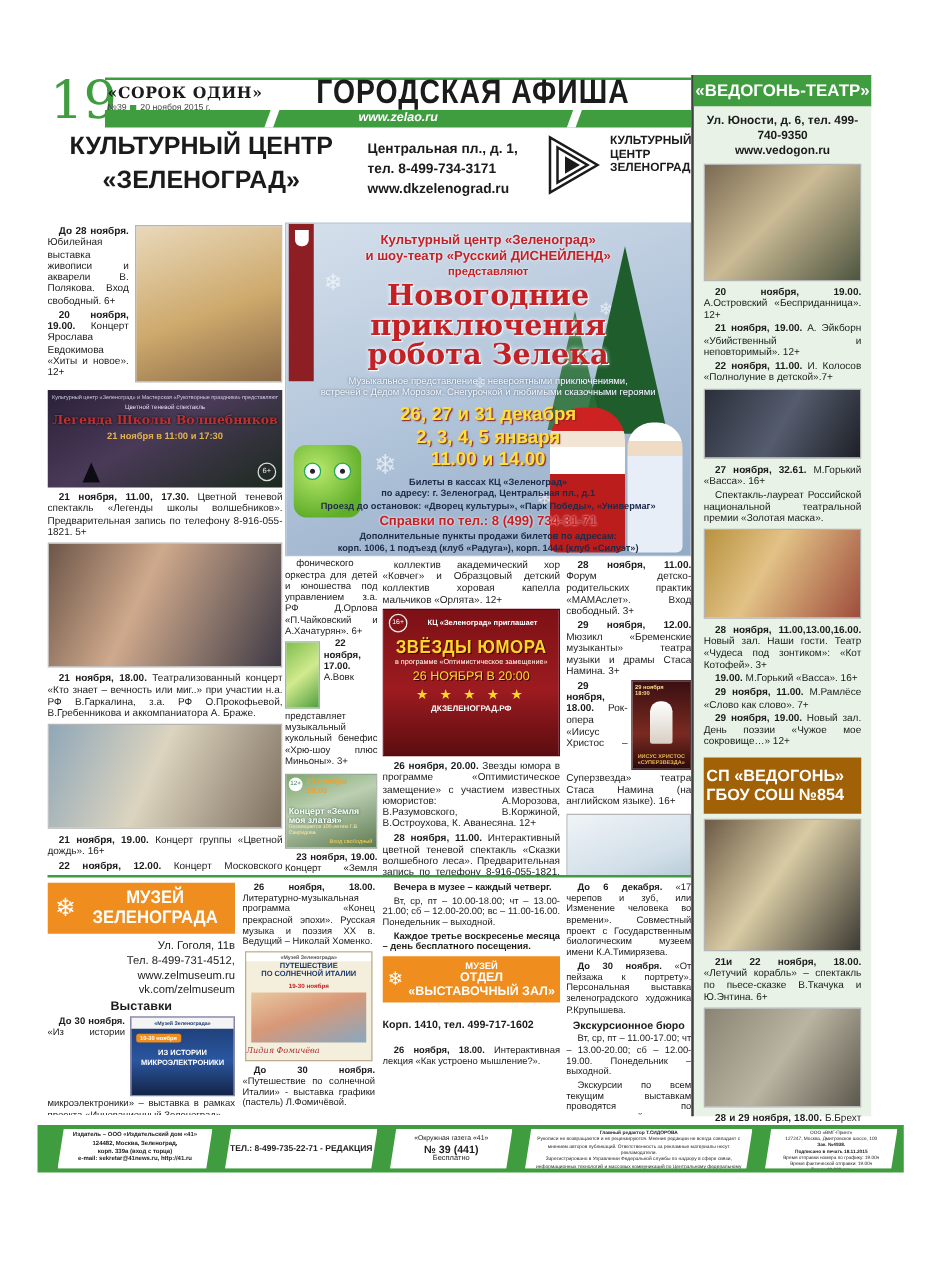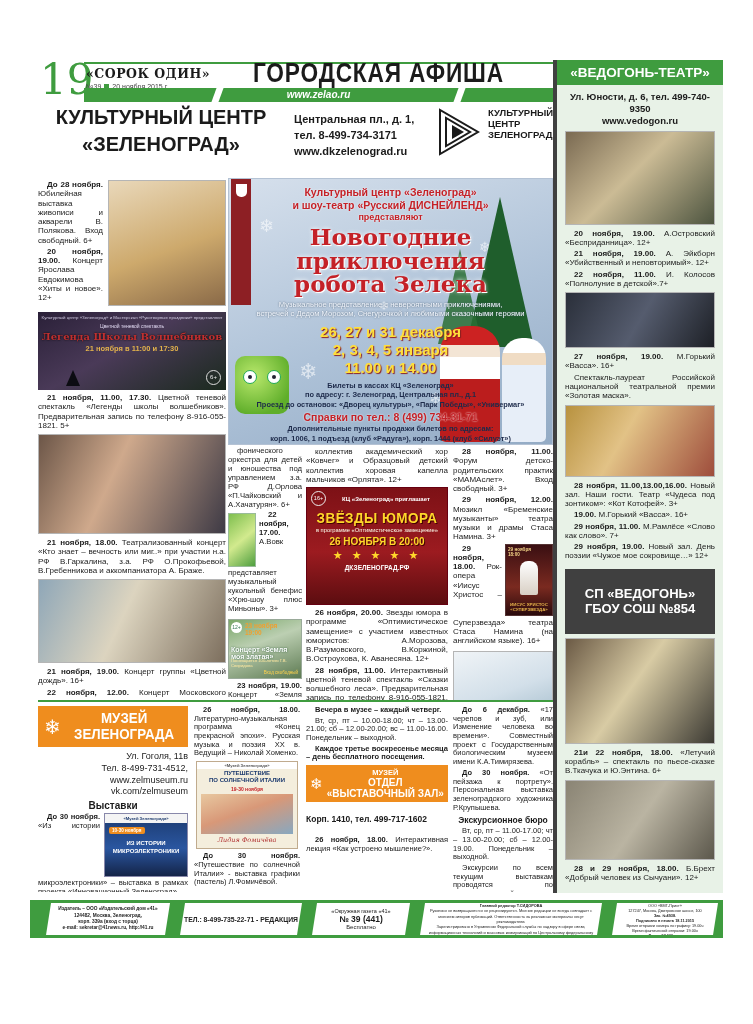--- a/index.html
+++ b/index.html
@@ -93,21 +93,21 @@
   .pz-sub{position:absolute;left:2px;right:2px;top:38px;font-size:4.2px;color:#ffe9a0;}
   .pz-entry{position:absolute;right:3px;bottom:3px;font-size:4.5px;color:#ffd34d;}
   .poster-zvezdy{position:relative;height:116px;margin:3px 0;color:#fff;text-align:center;overflow:hidden;
       background:linear-gradient(180deg,#7d1116,#9c1b20 55%,#5c0d10);border:1px solid #601;}
   .zv-top{display:flex;align-items:center;gap:3px;padding:3px 4px 0;}
   .zv-age{width:13px;height:13px;border:1px solid #eee;border-radius:50%;font-size:5.5px;line-height:13px;flex:none;}
   .zv-invite{font-size:6px;font-weight:bold;flex:1;text-align:center;}
   .zv-title{font-size:15px;font-weight:bold;color:#ffd72a;margin-top:3px;letter-spacing:.5px;
       text-shadow:1px 1px 0 #400;transform:scaleX(.9);}
   .zv-prog{font-size:5.8px;color:#ffe;margin-top:1px;}
-  .zv-when{font-size:10px;font-weight:bold;color:#ffd72a;margin-top:3px;text-shadow:1px 1px 0 #400;}
+  .zv-when{font-size:10px;font-weight:normal;color:#ffd72a;margin-top:3px;text-shadow:1px 1px 0 #400;}
   .zv-stars{font-size:11px;color:#ffd72a;letter-spacing:3px;margin-top:2px;}
   .zv-site{font-size:6.5px;font-weight:bold;color:#fff;margin-top:2px;}
   .poster-iisus{position:relative;width:46px;height:70px;float:right;margin:0 0 2px 3px;border:1px solid #533;
       background:linear-gradient(180deg,#3a0f12,#7a2a20 60%,#2a0a0c);overflow:hidden;}
   .pi-when{position:absolute;left:2px;top:2px;font-size:4.6px;color:#f8d98a;font-weight:bold;text-align:left;line-height:1.2;}
   .pi-fig{position:absolute;left:14px;top:16px;width:18px;height:34px;border-radius:8px 8px 2px 2px;
       background:linear-gradient(180deg,#fff,#d8cfc4);}
   .pi-title{position:absolute;left:1px;right:1px;bottom:2px;font-size:4.4px;font-weight:bold;color:#e8b54c;line-height:1.25;text-align:center;}
   .ph-didula{height:72px;background:linear-gradient(160deg,#f0f4f7,#d2dfe9 55%,#a3bccb);}
 
@@ -130,40 +130,40 @@
       line-height:9px;text-align:center;font-weight:bold;}
   .pm-dates{position:absolute;left:4px;top:13px;background:#ef8d1e;color:#fff;font-size:4.6px;font-weight:bold;
       padding:1px 3px;border-radius:2px;}
   .pm-title{position:absolute;left:2px;right:2px;top:26px;color:#fff;font-weight:bold;font-size:6px;line-height:1.25;text-align:center;}
   .poster-italy{position:relative;width:100px;height:86px;margin:3px auto;border:1px solid #c0ab8e;
       background:#f4eedd;overflow:hidden;}
   .it-brand{font-size:4.2px;color:#555;text-align:center;background:#fff;padding:1px 0;font-weight:bold;}
   .it-title{font-size:6px;font-weight:bold;color:#1c3a6e;text-align:center;line-height:1.2;margin-top:1px;}
   .it-dates{font-size:5px;font-weight:bold;color:#c42127;text-align:center;margin-top:1px;}
   .it-img{height:40px;margin:2px 4px;background:linear-gradient(160deg,#e8c8a0,#d89878 45%,#88a8c0);}
-  .it-author{font-family:"DejaVu Serif",serif;font-style:italic;font-size:6.5px;color:#b03030;text-align:center;}
+  .it-author{font-family:"DejaVu Serif",serif;font-style:italic;font-size:6.5px;color:#b03030;text-align:left;}
   .vz-box{background:#ef8d1e;color:#fff;padding:3px 4px;display:flex;align-items:center;gap:4px;margin:3px 0;}
   .vz-box .ic{font-size:15px;line-height:1;flex:none;}
   .vz-titles{flex:1;text-align:center;}
   .vz-label{font-weight:bold;font-size:7.5px;}
   .vz-title{font-weight:bold;font-size:10px;line-height:1.1;}
   .vz-addr{font-weight:bold;font-size:8.5px;line-height:1.2;margin:12px 0;}
   .bur-title{font-weight:bold;font-size:8.5px;text-align:center;margin:3px 0 2px;}
   .bold-ev{font-weight:bold;}
 
   
-  .vcol{left:553px;top:60px;width:170px;height:833px;background:#e8f2e7;border-left:4px solid #404040;box-sizing:border-box;}
+  .vcol{left:553px;top:60px;width:144px;height:833px;background:#e8f2e7;border-left:2px solid #404040;box-sizing:border-box;}
   .v-head{background:#3f9c3f;color:#fff;font-weight:bold;font-size:13.5px;text-align:center;padding:5px 0;}
   .v-body{padding:3px 8px;}
   .v-addr{font-weight:bold;font-size:9.5px;text-align:center;line-height:1.25;margin:3px 0;}
   .ph-bespr{height:94px;background:linear-gradient(135deg,#7a6a52,#cbbb95 45%,#4e5540);}
   .ph-vassa{height:56px;background:linear-gradient(120deg,#2a2f3a,#555c6e 50%,#1d2026);}
   .ph-kot{height:72px;background:linear-gradient(120deg,#b8923f,#e2c286 40%,#9e4d3c);}
-  .sp-box{background:#404040;color:#fff;font-weight:bold;font-size:13px;line-height:1.2;text-align:center;
-      padding:17px 2px;margin:8px 0 4px;}
+  .sp-box{background:#a16207;color:#fff;font-weight:bold;font-size:13px;line-height:1.2;text-align:left;
+      padding:7px 2px;margin:8px 0 4px;}
   .ph-letuchiy{height:106px;background:linear-gradient(125deg,#6b5a45,#d8cba4 45%,#3c3a33);}
   .ph-brecht{height:80px;background:linear-gradient(125deg,#8a8474,#bab4a2 50%,#5c584c);}
 
   
   .footer{left:30px;top:900px;width:693px;height:38px;background:#3f9c3f;}
   .fbox{position:absolute;top:3px;height:32px;background:#fff;box-sizing:border-box;
       clip-path:polygon(5px 0,100% 0,calc(100% - 5px) 100%,0 100%);
       display:flex;flex-direction:column;justify-content:center;text-align:center;}
   .f1{left:16px;width:124px;font-size:4.8px;line-height:1.35;font-weight:bold;color:#222;}
   .f2{left:150px;width:122px;font-size:6.8px;font-weight:bold;color:#222;}
@@ -414,21 +414,21 @@
     <div class="v-body">
       <div class="v-addr">
         <div>Ул. Юности, д. 6, тел. 499-740-9350</div>
         <div>www.vedogon.ru</div>
       </div>
       <div class="photo ph-bespr"></div>
       <p class="ev"><b>20 ноября, 19.00.</b> <span>А.Островский «Бесприданница». 12+</span></p>
       <p class="ev"><b>21 ноября, 19.00.</b> <span>А. Эйкборн «Убийственный и неповторимый». 12+</span></p>
       <p class="ev"><b>22 ноября, 11.00.</b> <span>И. Колосов «Полнолуние в детской».7+</span></p>
       <div class="photo ph-vassa"></div>
-      <p class="ev"><b>27 ноября, 19.00.</b> <span>М.Горький «Васса». 16+</span></p>
+      <p class="ev"><b>27 ноября, 32.61.</b> <span>М.Горький «Васса». 16+</span></p>
       <p class="ev"><b></b> <span>Спектакль-лауреат Российской национальной театральной премии «Золотая маска».</span></p>
       <div class="photo ph-kot"></div>
       <p class="ev"><b>28 ноября, 11.00,13.00,16.00.</b> <span>Новый зал. Наши гости. Театр «Чудеса под зонтиком»: «Кот Котофей». 3+</span></p>
       <p class="ev"><b>19.00.</b> <span>М.Горький «Васса». 16+</span></p>
       <p class="ev"><b>29 ноября, 11.00.</b> <span>М.Рамлёсе «Слово как слово». 7+</span></p>
       <p class="ev"><b>29 ноября, 19.00.</b> <span>Новый зал. День поэзии «Чужое мое сокровище…» 12+</span></p>
       <div class="sp-box">
         <div>СП «ВЕДОГОНЬ»</div>
         <div>ГБОУ СОШ №854</div>
       </div>

